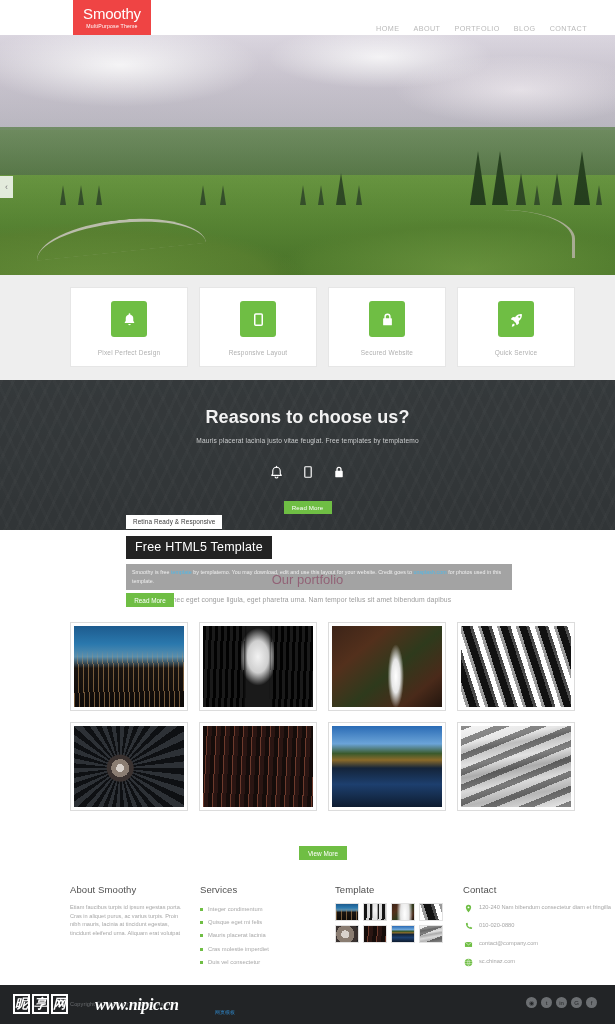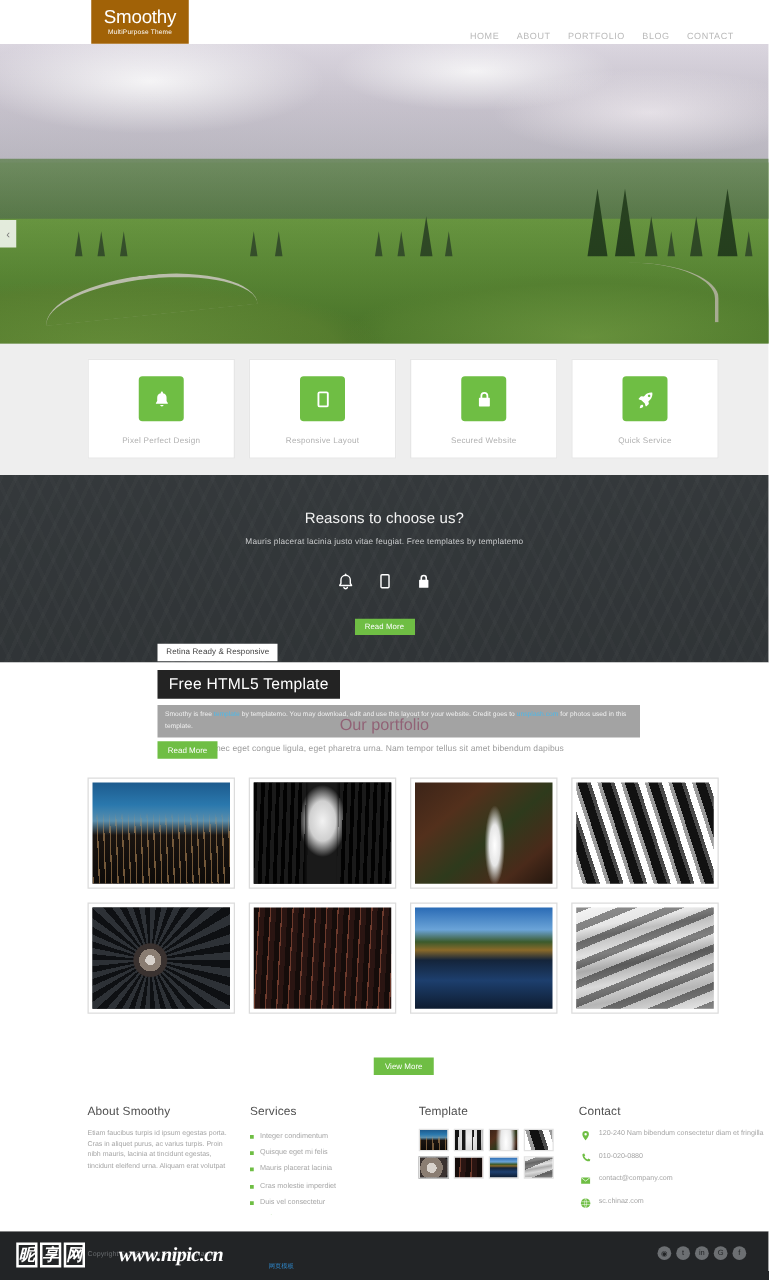--- a/index.html
+++ b/index.html
@@ -11,21 +11,21 @@
   }
   #page { position: relative; width: 615px; height: 1024px; overflow: hidden; background:#fff; }
 
   
   .header {
     position: absolute; top:0; left:0; width:615px; height:35px;
     background:#ffffff; z-index: 40;
   }
   .logo {
     position:absolute; left:73px; top:0; width:78px; height:35px;
-    background:#a16207; color:#fff; text-align:center;
+    background:#ef4444; color:#fff; text-align:center;
     display:flex; flex-direction:column; align-items:center; justify-content:center;
   }
   .logo-title { font-size:15px; font-weight:400; line-height:15px; letter-spacing:-0.2px; }
   .logo-sub { font-size:5.2px; line-height:8px; letter-spacing:0.2px; margin-top:1px; }
   .nav { position:absolute; right:28px; top:24px; display:flex; gap:14px; }
   .nav-item {
     font-size:7.2px; color:#b9b9b9; letter-spacing:0.45px; text-decoration:none;
     text-transform:uppercase; white-space:nowrap;
   }
 
@@ -105,21 +105,21 @@
     background:#333739; overflow:hidden;
   }
   .reasons-bg {
     position:absolute; inset:0; opacity:0.28;
     background:
       repeating-linear-gradient(115deg, rgba(255,255,255,0.07) 0 3px, rgba(0,0,0,0) 3px 11px),
       repeating-linear-gradient(-115deg, rgba(255,255,255,0.05) 0 3px, rgba(0,0,0,0) 3px 13px),
       linear-gradient(180deg,#3b4042,#2c3032);
   }
   .reasons-inner { position:relative; text-align:center; padding-top:27px; }
-  .reasons-title { font-size:12px; color:#f2f2f2; font-weight:400; letter-spacing:0.1px; }
+  .reasons-title { font-size:18px; color:#f2f2f2; font-weight:700; letter-spacing:0.1px; }
   .reasons-sub { margin-top:9px; font-size:6.6px; color:#c9cbcc; letter-spacing:0.15px; }
   .reasons-icons { margin-top:21px; display:flex; justify-content:center; gap:17px; color:#fff; }
   .reasons-btn {
     margin:17px auto 0; width:48px; height:13px; background:#6fbe44; color:#fff;
     font-size:6.2px; display:flex; align-items:center; justify-content:center; border:none;
     letter-spacing:0.1px;
   }
 
   
   .slider2 {

